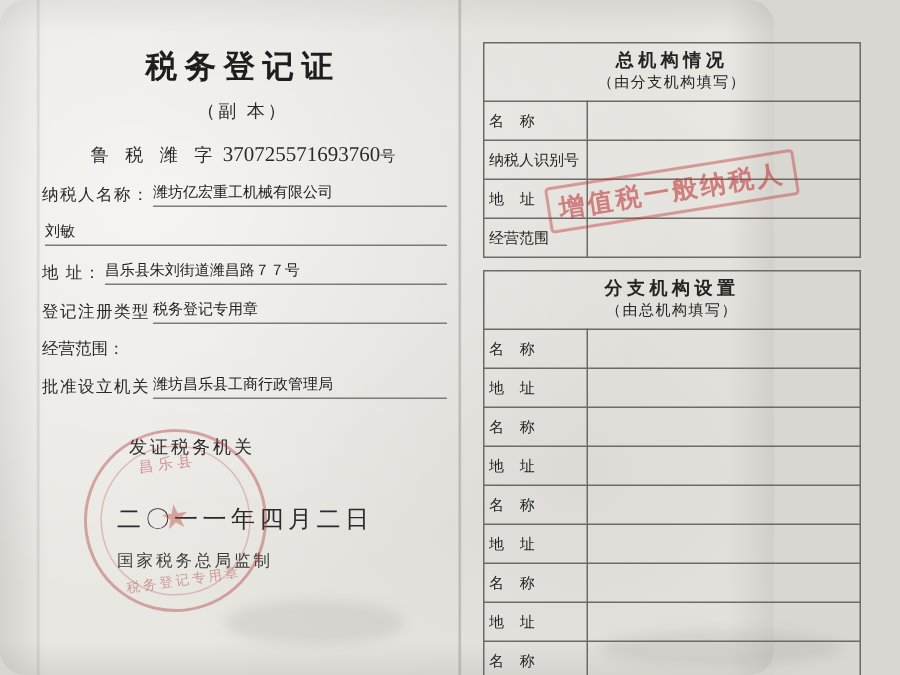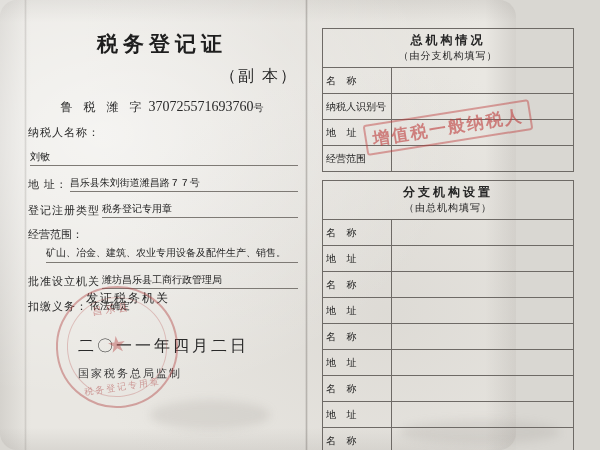--- a/index.html
+++ b/index.html
@@ -31,21 +31,21 @@
   .crease{position:absolute;top:0;bottom:0;width:3px;background:linear-gradient(90deg,rgba(150,145,140,0),rgba(130,125,120,.45),rgba(150,145,140,0));}
   .crease.c1{left:305px;}
   .crease.c2{left:24px;opacity:.5;}
 
   
   .left{position:absolute;left:26px;top:14px;width:272px;height:420px;color:#2a2a2a;}
   .title{
     text-align:center;font-size:21px;letter-spacing:5px;font-weight:bold;
     margin-top:16px;color:#1e1e1e;font-family:"DejaVu Serif", serif;
   }
-  .subtitle{text-align:right;font-size:16px;margin-top:8px;letter-spacing:2px;}
+  .subtitle{text-align:center;font-size:12px;margin-top:8px;letter-spacing:2px;}
   .numline{text-align:center;margin-top:12px;font-size:12px;}
   .numline .lbl{letter-spacing:4px;text-align:center;}
   .numline .num{font-family:"Liberation Serif",serif;font-size:14px;letter-spacing:0px;margin-top:12px;}
   .numline .suf{font-size:10px;}
 
   .frow{display:flex;align-items:flex-end;margin:9px 0 0 2px;font-size:11px;line-height:15px;}
   .frow .flabel{white-space:nowrap;letter-spacing:1px;}
   .frow .fvalue{
     flex:1;margin-left:2px;font-size:10px;color:#222;
     border-bottom:1px solid #7e7a75;padding-bottom:1px;
@@ -123,50 +123,46 @@
     <div class="title">税务登记证</div>
     <div class="subtitle">（副 本）</div>
 
     <div class="numline">
       <span class="lbl">鲁 税 潍   字</span>
       <span class="num">370725571693760</span><span class="suf">号</span>
     </div>
 
     <div class="frow">
       <span class="flabel">纳税人名称：</span>
+      <span class="fvalue">潍坊亿宏重工机械有限公司</span>
     </div>
 
     <div class="frow">
       <span class="fvalue">刘敏</span>
     </div>
 
     <div class="frow">
       <span class="flabel">地            址：</span>
       <span class="fvalue">昌乐县朱刘街道潍昌路７７号</span>
     </div>
 
     <div class="frow">
       <span class="flabel">登记注册类型</span>
       <span class="fvalue">税务登记专用章</span>
     </div>
 
     <div class="scope">
       <span class="flabel">经营范围：</span>
-      <div class="body">矿山、冶金、建筑、农业专用设备及配件生产、销售。</div>
     </div>
 
     <div class="frow">
       <span class="flabel">批准设立机关</span>
       <span class="fvalue">潍坊昌乐县工商行政管理局</span>
     </div>
 
-    <div class="frow nodash">
-      <span class="flabel">扣缴义务：</span>
-      <span class="fvalue">依法确定</span>
-    </div>
 
     <div class="issuer">发证税务机关</div>
     <div class="dateline">二〇一一年四月二日</div>
     <div class="footnote">国家税务总局监制</div>
 
     <div class="seal">
       <div class="inner"></div>
       <div class="arc">昌乐县</div>
       <div class="star">★</div>
       <div class="arcb">税务登记专用章</div>

